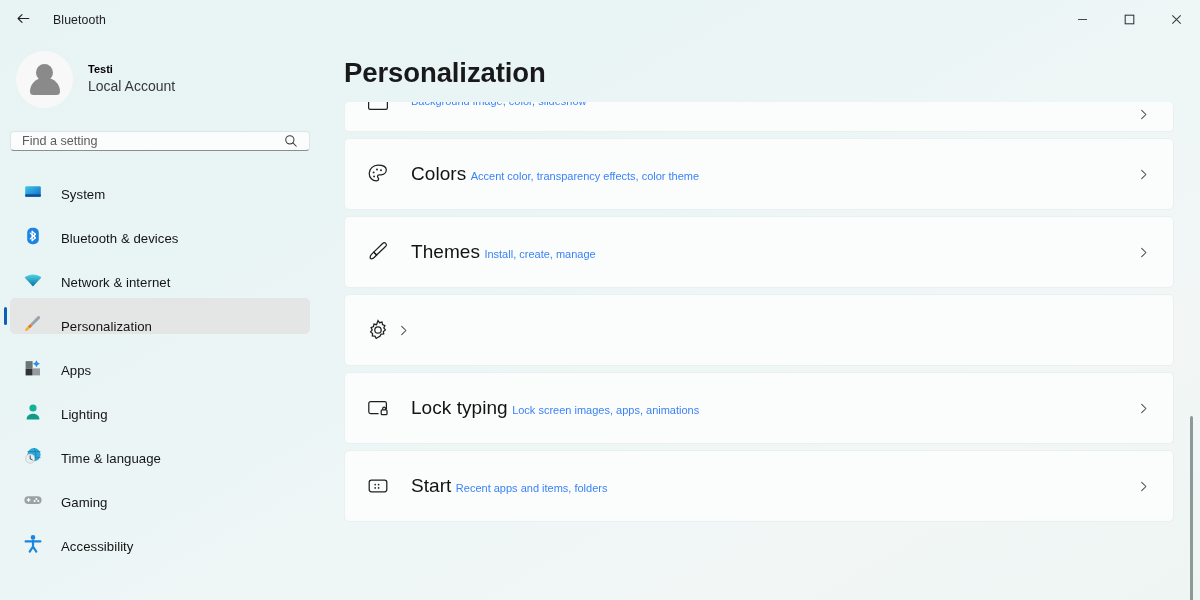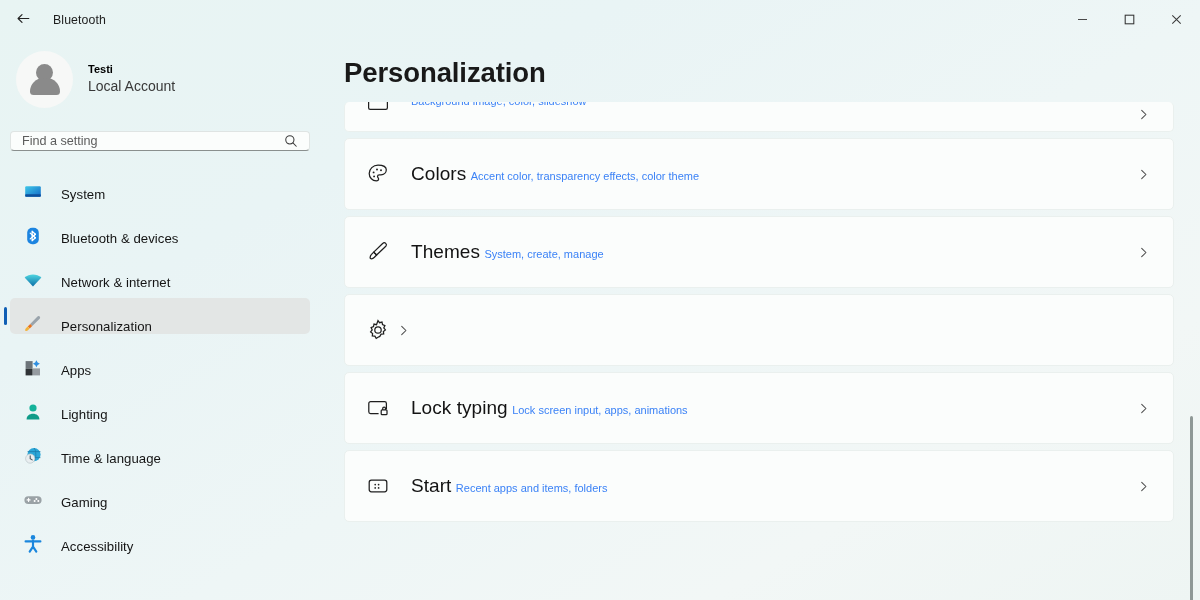--- a/index.html
+++ b/index.html
@@ -437,21 +437,21 @@
 
     <div class="card">
       <span class="card-icon">
         <svg width="24" height="24" viewBox="0 0 24 24" fill="none" stroke="#1f1f1f" stroke-width="1.25" stroke-linejoin="round">
           <path d="M19.7 3.4c.9.9.9 2 .1 2.8L10.6 15l-2.9-2.9L16.9 3.3c.8-.8 1.9-.8 2.8.1z"></path>
           <path d="M7.7 12.1l2.9 2.9-2.2 2.3c-1 1-2.6 1.6-3.6 1.4-.5-.1-.7-.6-.7-1.1.1-1 .6-2.4 1.4-3.2l2.2-2.3z"></path>
         </svg>
       </span>
       <span class="card-text">
         <span class="card-title">Themes</span>
-        <span class="card-sub">System, create, manage</span>
+        <span class="card-sub">Install, create, manage</span>
       </span>
       <span class="card-chev">
         <svg viewBox="0 0 16 16" fill="none" stroke="#4b4b4b" stroke-width="1.3" stroke-linecap="round" stroke-linejoin="round">
             <path d="M5.8 2.8L11 8l-5.2 5.2"></path>
           </svg>
       </span>
     </div>
 
     <div class="card">
       <span class="card-icon">
@@ -470,21 +470,21 @@
     <div class="card">
       <span class="card-icon">
         <svg width="24" height="24" viewBox="0 0 24 24" fill="none" stroke="#1f1f1f" stroke-width="1.25">
           <path d="M20.4 13.2V7.4c0-1-.8-1.8-1.8-1.8H4.6c-1 0-1.8.8-1.8 1.8v8.4c0 1 .8 1.8 1.8 1.8h8"></path>
           <rect x="15.2" y="13.9" width="5.8" height="4.7" rx=".9"></rect>
           <path d="M16.7 13.9v-1.3a1.4 1.4 0 0 1 2.8 0v1.3"></path>
         </svg>
       </span>
       <span class="card-text">
         <span class="card-title">Lock typing</span>
-        <span class="card-sub">Lock screen input, apps, animations</span>
+        <span class="card-sub">Lock screen images, apps, animations</span>
       </span>
       <span class="card-chev">
         <svg viewBox="0 0 16 16" fill="none" stroke="#4b4b4b" stroke-width="1.3" stroke-linecap="round" stroke-linejoin="round">
             <path d="M5.8 2.8L11 8l-5.2 5.2"></path>
           </svg>
       </span>
     </div>
 
 
     <div class="card">

